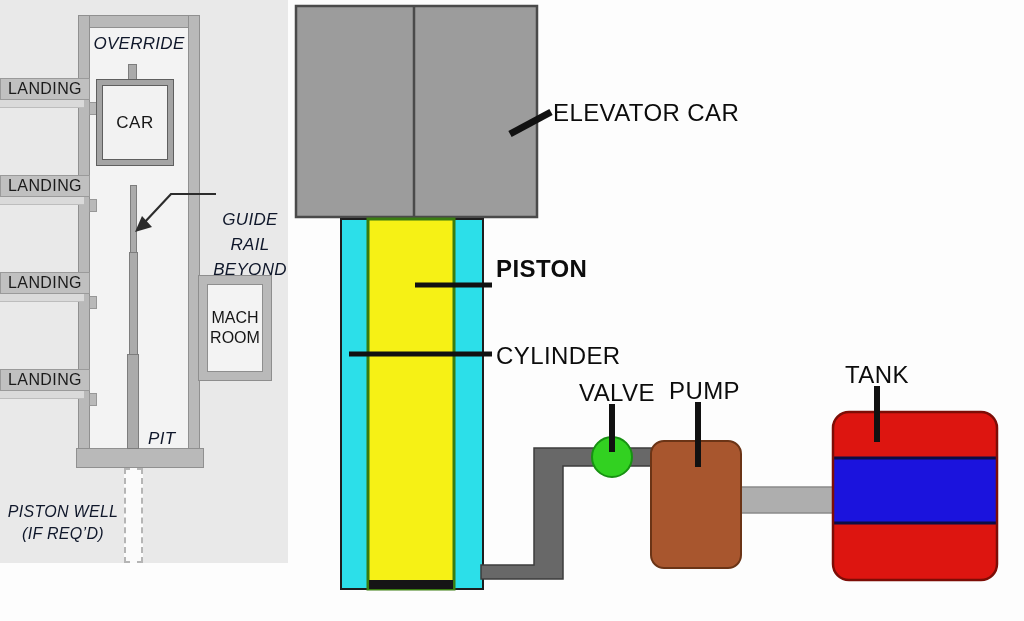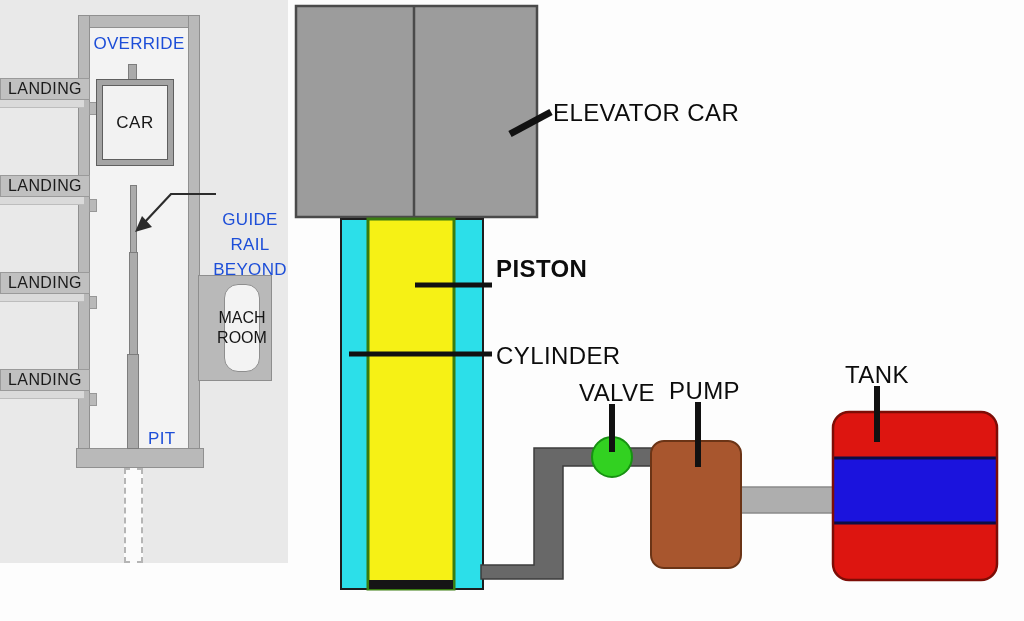--- a/index.html
+++ b/index.html
@@ -28,21 +28,21 @@
     font-size:17px;letter-spacing:0.5px;
   }
   .rail{background:#ababab;border:1px solid #7d7d7d;}
   .mach-outer{background:#b9b9b9;border:1px solid #8e8e8e;}
   .mach-inner{
     background:#f3f3f3;border:1px solid #8e8e8e;
     display:flex;flex-direction:column;align-items:center;justify-content:center;
     font-size:16px;line-height:20px;text-align:center;
   }
   .well{background:#fbfbfb;border:2px dashed #b5b5b5;}
-  .lp-text{font-size:17px;letter-spacing:0.3px;color:#1d4ed8;white-space:nowrap;}
+  .lp-text{font-size:17px;letter-spacing:0.3px;color:#0f172a;white-space:nowrap;font-style:italic;}
   .lp-center{text-align:center;white-space:normal;}
   
   .rd-label{
     position:absolute;font-size:24px;letter-spacing:0.4px;color:#0c0c0c;
     white-space:nowrap;
   }
   svg{position:absolute;left:0;top:0;pointer-events:none;}
 </style>
 </head>
 <body>
@@ -93,28 +93,32 @@
     <div class="abs rail" style="left:129px;top:252px;width:9px;height:103px;"></div>
     <div class="abs rail" style="left:127px;top:354px;width:12px;height:95px;"></div>
 
     <div class="abs lp-text lp-center" style="left:206px;top:184px;width:88px;line-height:25px;margin-top:23px;">
       <div>GUIDE</div>
       <div>RAIL</div>
       <div>BEYOND</div>
     </div>
 
     <div class="abs mach-outer" style="left:198px;top:275px;width:74px;height:106px;"></div>
-    <div class="abs mach-inner" style="left:224px;top:284px;width:36px;height:88px;border-radius:14px;">
+    <div class="abs mach-inner" style="left:207px;top:284px;width:56px;height:88px;">
       <div>MACH</div>
       <div>ROOM</div>
     </div>
 
     <div class="abs lp-text" style="left:148px;top:429px;">PIT</div>
 
     <div class="abs well" style="left:124px;top:468px;width:19px;height:95px;"></div>
+    <div class="abs lp-text lp-center" style="left:0;top:501px;width:126px;font-size:16px;line-height:22px;">
+      <div>PISTON WELL</div>
+      <div>(IF REQ’D)</div>
+    </div>
   </div>
 
   <svg width="1024" height="621" viewBox="0 0 1024 621">
 
     <defs>
       <clipPath id="tankClip">
           <rect x="833" y="412" width="164" height="168" rx="16"></rect>
         </clipPath>
     </defs>
 

